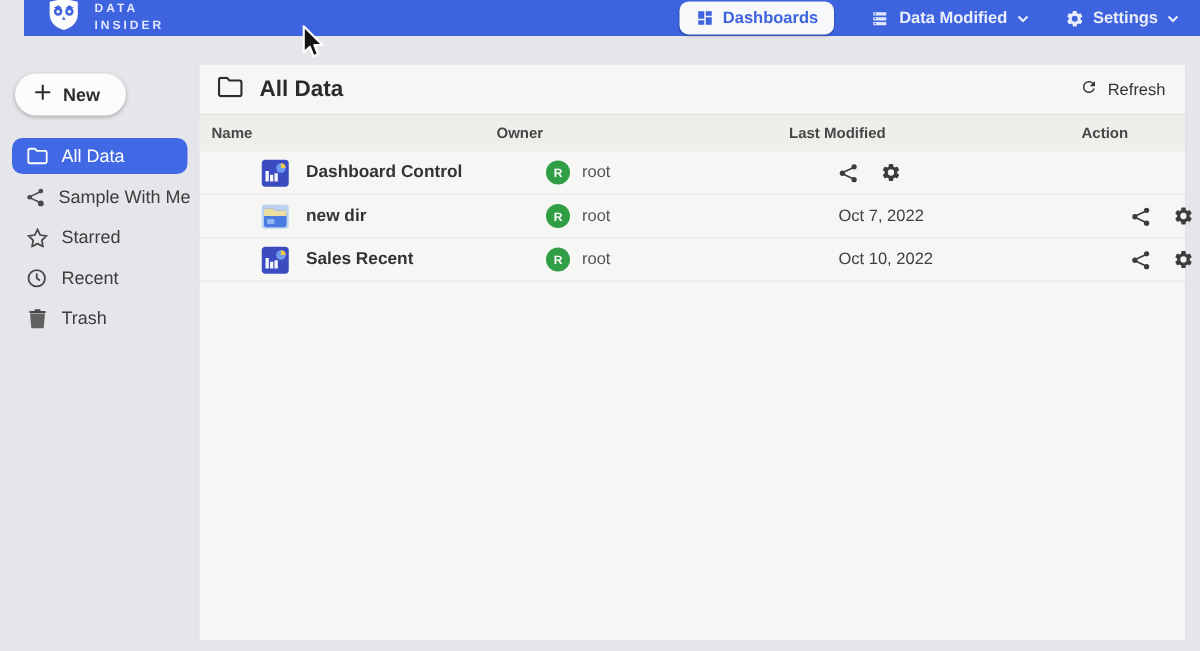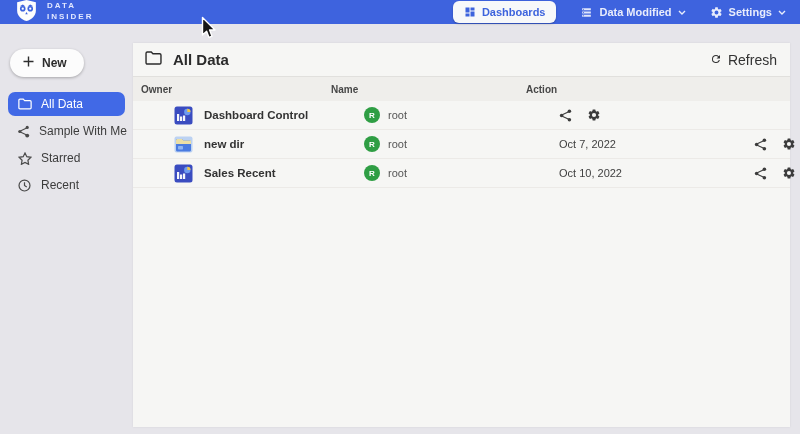--- a/index.html
+++ b/index.html
@@ -4,21 +4,21 @@
 <style>
   * { box-sizing: border-box; }
   html,body { margin:0; padding:0; }
   body {
     width:800px; height:434px; position:relative; overflow:hidden;
     background:#e6e5ea; font-family:"Liberation Sans", sans-serif;
     -webkit-font-smoothing:antialiased;
   }
   
   .topbar {
-    position:absolute; top:0; left:0; right:0; height:24px;
+    position:absolute; top:0; left:16px; right:0; height:24px;
     background:#3e63de; display:flex; 
     justify-content:space-between; padding:0 14px;
   }
   .logo { display:flex; align-items:center; gap:8px; }
   .logo-text { color:#e2e8ff; font-size:8px; font-weight:bold; letter-spacing:2px; line-height:1.35; }
   .topnav { display:flex; align-items:center; gap:24px;margin-left:31px; }
   .dash-btn {
     background:#f7f8fa; color:#3d63dd; border:none; border-radius:6px;
     padding:5px 11px; display:flex; align-items:center; gap:6px;
     font-family:inherit; font-size:11px; font-weight:bold; cursor:pointer;
@@ -50,21 +50,21 @@
   .card {
     position:absolute; left:133px; top:43px; right:10px; bottom:7px;
     background:#f6f6f4; box-shadow:0 0 2px rgba(0,0,0,.08);
   }
   .card-header {
     height:34px; display:flex; align-items:center; justify-content:space-between;
     padding:0 13px 0 12px; border-bottom:1px solid #e1e0dd;
   }
   .card-title { display:flex; align-items:center; gap:11px; font-size:15px; font-weight:bold; color:#2b2b2b; }
   .refresh-btn {
-    display:flex; align-items:center; gap:6px; font-size:14px; color:#333;
+    display:flex; align-items:center; gap:6px; font-size:11px; color:#333;
     background:none; border:none; font-family:inherit; cursor:pointer; padding:0;
   }
   .grid-row { display:grid; grid-template-columns:190px 195px 195px auto; padding:0 8px; align-items:center; }
   .thead { height:24px; background:#efeeeb; font-size:10px; font-weight:bold; color:#474747; }
   .trow { height:29px; border-bottom:1px solid #eceae7; cursor:pointer;padding-left:41px; }
   .name-cell { display:flex; align-items:center; gap:11px; }
   .file-icon { width:19px; height:19px; flex:0 0 auto; }
   .name-text { font-size:11.5px; font-weight:bold; color:#333; }
   .owner-cell { display:flex; align-items:center; gap:8px; }
   .avatar {
@@ -183,20 +183,30 @@
   <div class="nav-item">
     <span class="nav-icon">
       <svg width="13" height="13" viewBox="0 0 14 14" fill="none" stroke="currentColor" stroke-width="1.3">
         <circle cx="7" cy="7" r="5.9"></circle>
           <path d="M7 3.6V7l2.4 1.6"></path>
       </svg>
     </span>
     <span class="nav-label">Recent</span>
   </div>
 
+  <div class="nav-item">
+    <span class="nav-icon">
+      <svg width="12" height="13" viewBox="0 0 12 13" fill="currentColor">
+        <path d="M1 3h10l-.8 9.2a1 1 0 0 1-1 .8H2.8a1 1 0 0 1-1-.8Z" opacity="0.85"></path>
+        <rect x="0.5" y="1.4" width="11" height="1.2" rx="0.5"></rect>
+        <rect x="4" y="0.2" width="4" height="1.4" rx="0.5"></rect>
+      </svg>
+    </span>
+    <span class="nav-label">Trash</span>
+  </div>
 </div>
 
 <div class="card">
   <div class="card-header">
     <div class="card-title">
       <span>
         <svg width="17" height="14" viewBox="0 0 18 15" fill="none" stroke="#2b2b2b" stroke-width="1.5">
           <path d="M1 2.5 C1 1.7 1.6 1 2.4 1 H6.6 l1.8 1.9 H15.6 C16.4 2.9 17 3.6 17 4.4 V12.6 C17 13.4 16.4 14 15.6 14 H2.4 C1.6 14 1 13.4 1 12.6 Z"></path>
         </svg>
       </span>
@@ -206,22 +216,23 @@
       <span>
         <svg width="12" height="12" viewBox="0 0 24 24" fill="#333">
           <path d="M17.65 6.35A7.95 7.95 0 0 0 12 4a8 8 0 1 0 7.73 10h-2.08A6 6 0 1 1 12 6c1.66 0 3.14.69 4.22 1.78L13 11h7V4l-2.35 2.35z"></path>
         </svg>
       </span>
       <span>Refresh</span>
     </button>
   </div>
 
   <div class="grid-row thead">
+    <span>Name</span>
     <span>Owner</span>
-    <span>Name</span>
+    <span>Last Modified</span>
     <span>Action</span>
   </div>
 
   <div>
       <div class="grid-row trow">
     <div class="name-cell">
       <span class="file-icon">
         <svg width="19" height="19" viewBox="0 0 19 19">
           <rect x="0.5" y="0.5" width="18" height="18" rx="2.5" fill="#3a4cc0"></rect>
           <rect x="3" y="8" width="2.2" height="7" fill="#f5f6fb"></rect>

